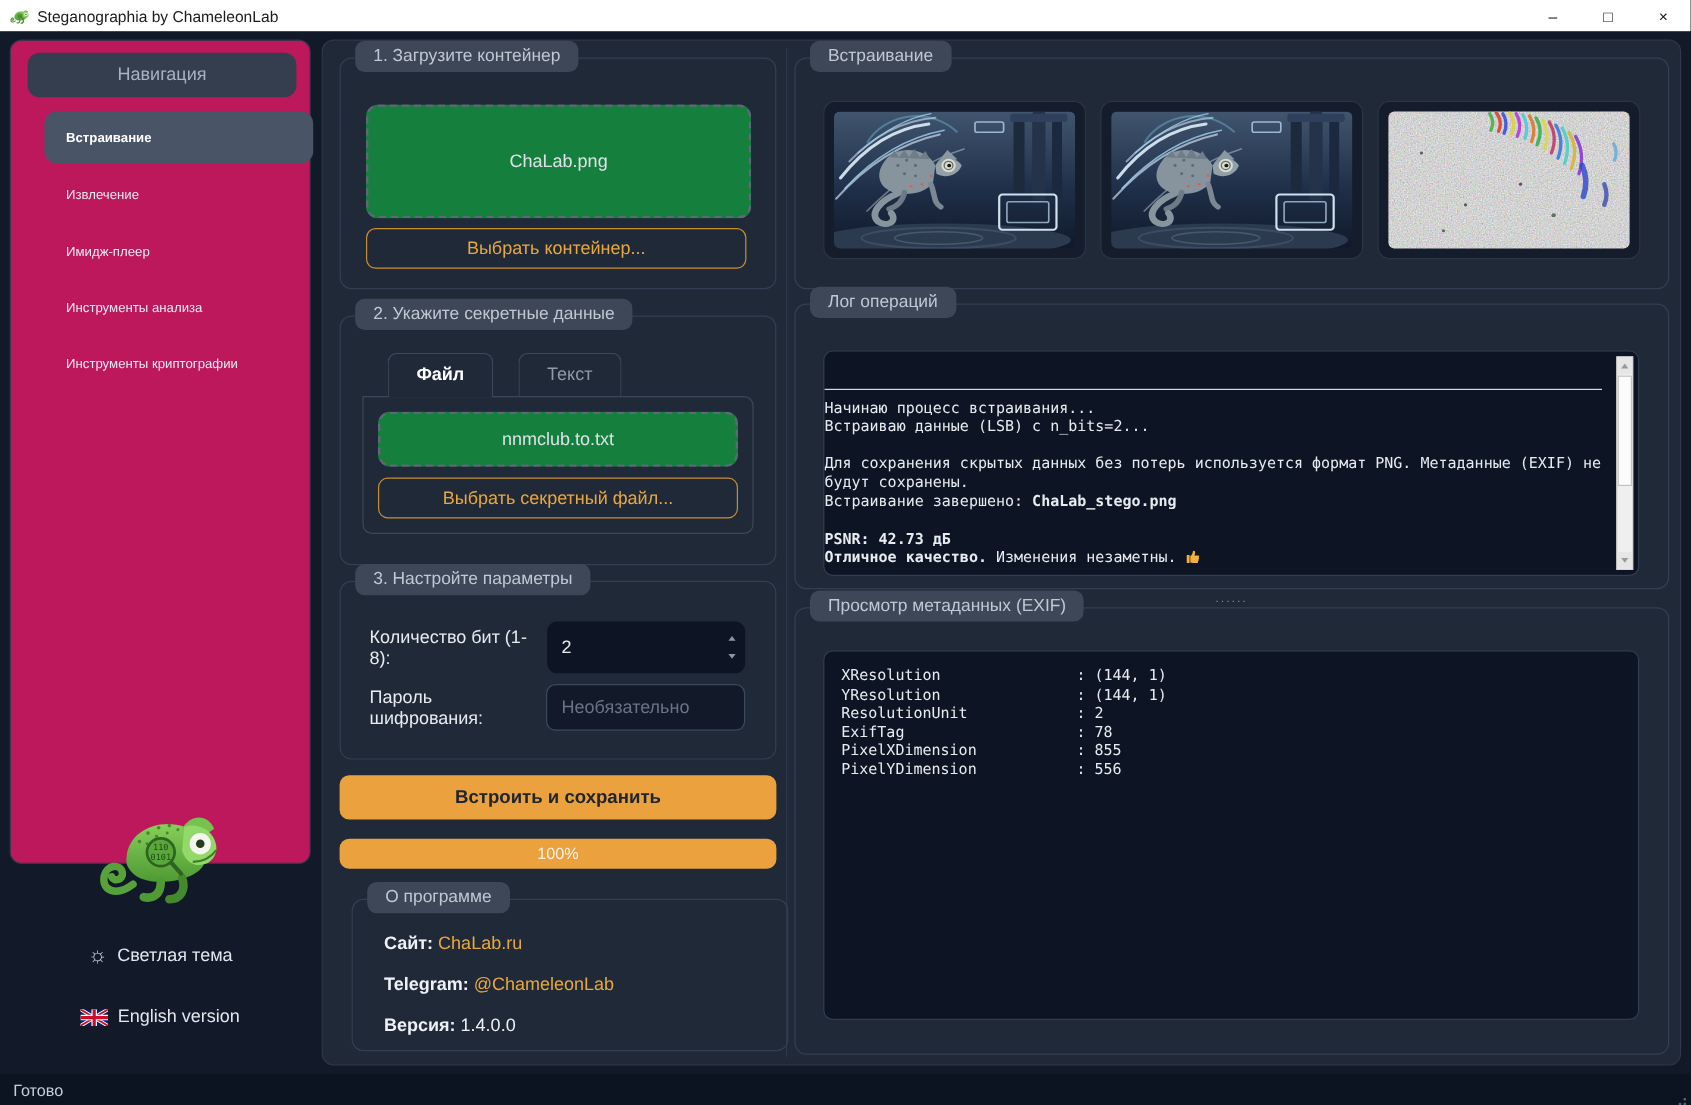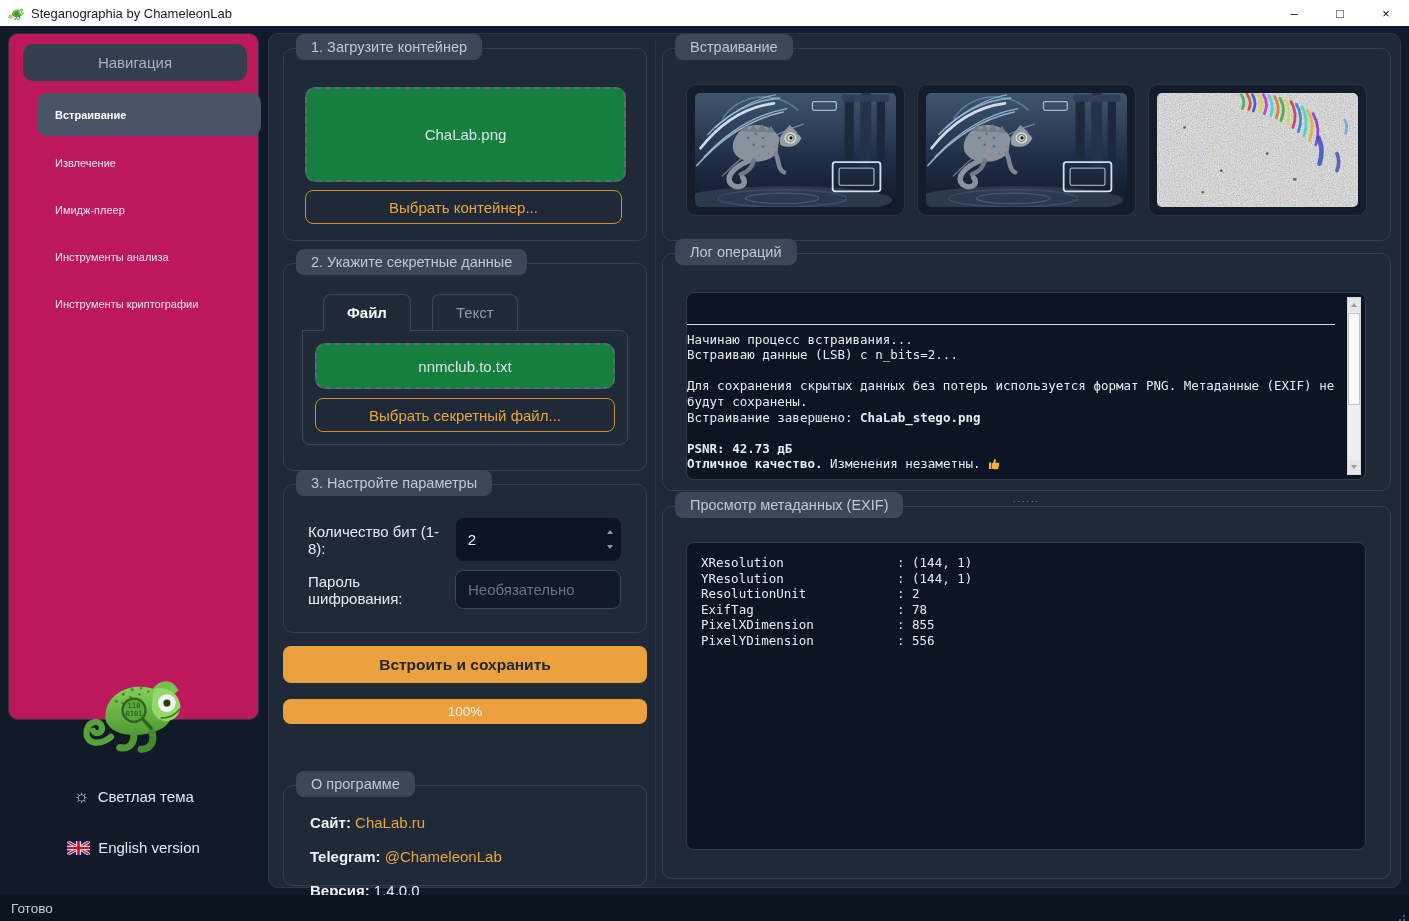--- a/index.html
+++ b/index.html
@@ -295,21 +295,21 @@
       </div>
       <div class="form-row" style="position:absolute;left:24px;top:85px;right:25px;">
         <span class="form-label">Пароль шифрования:</span>
         <input class="textfield" type="text" placeholder="Необязательно" style="">
       </div>
     </div>
 
     <div class="btn-solid" style="position:absolute;left:14px;top:612px;width:364px;height:37px;">Встроить и сохранить</div>
     <div class="progress" style="position:absolute;left:14px;top:665px;width:364px;height:25px;">100%</div>
 
-    <div class="group" style="left:14px;top:715px;width:364px;height:101px;margin-top:36px;">
+    <div class="group" style="left:24px;top:715px;width:364px;height:127px;">
       <div class="pill">О программе</div>
       <div style="position:absolute;left:24px;top:28px;">
         <div class="about-line"><b>Сайт:</b> <span class="lnk">ChaLab.ru</span></div>
         <div class="about-line"><b>Telegram:</b> <span class="lnk">@ChameleonLab</span></div>
         <div class="about-line"><b>Версия:</b> <span>1.4.0.0</span></div>
       </div>
     </div>
 
     <div class="group" style="left:393px;top:14px;width:729px;height:193px;">
       <div class="pill">Встраивание</div>

